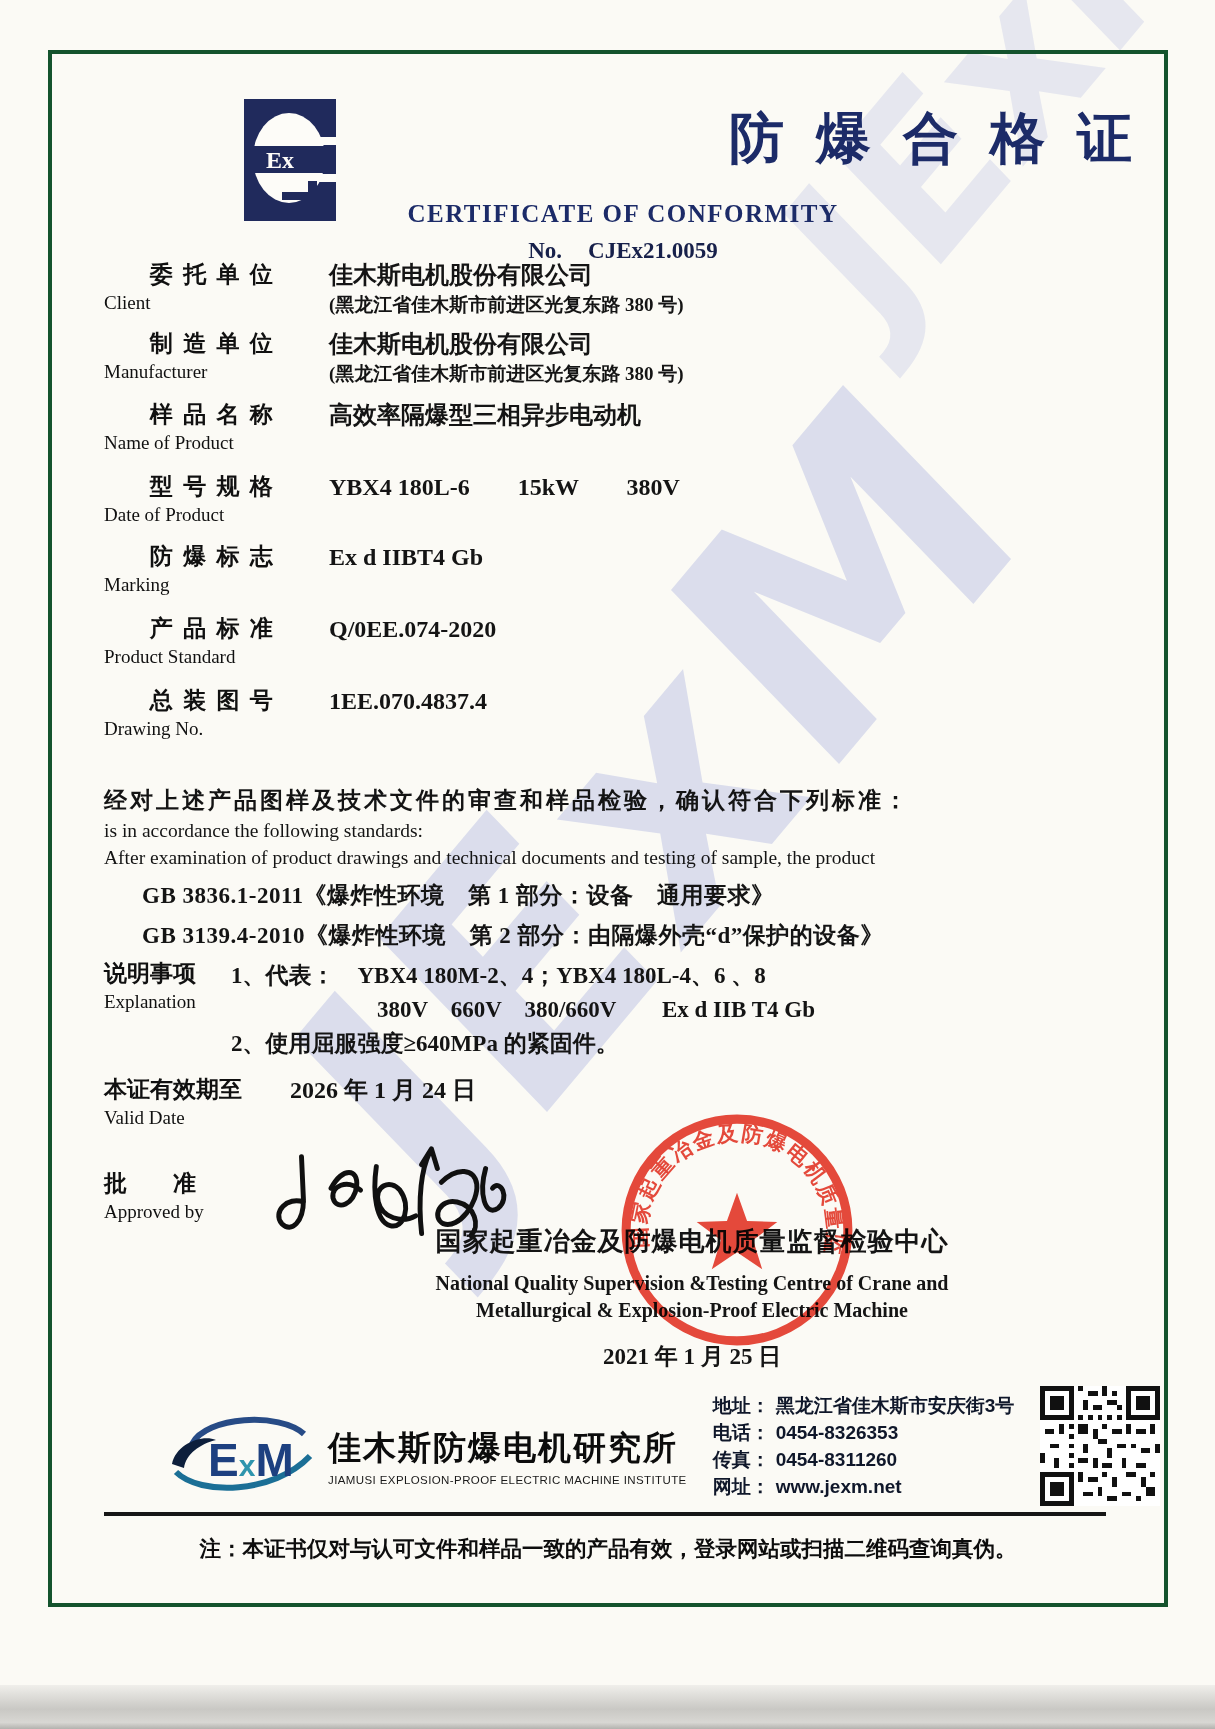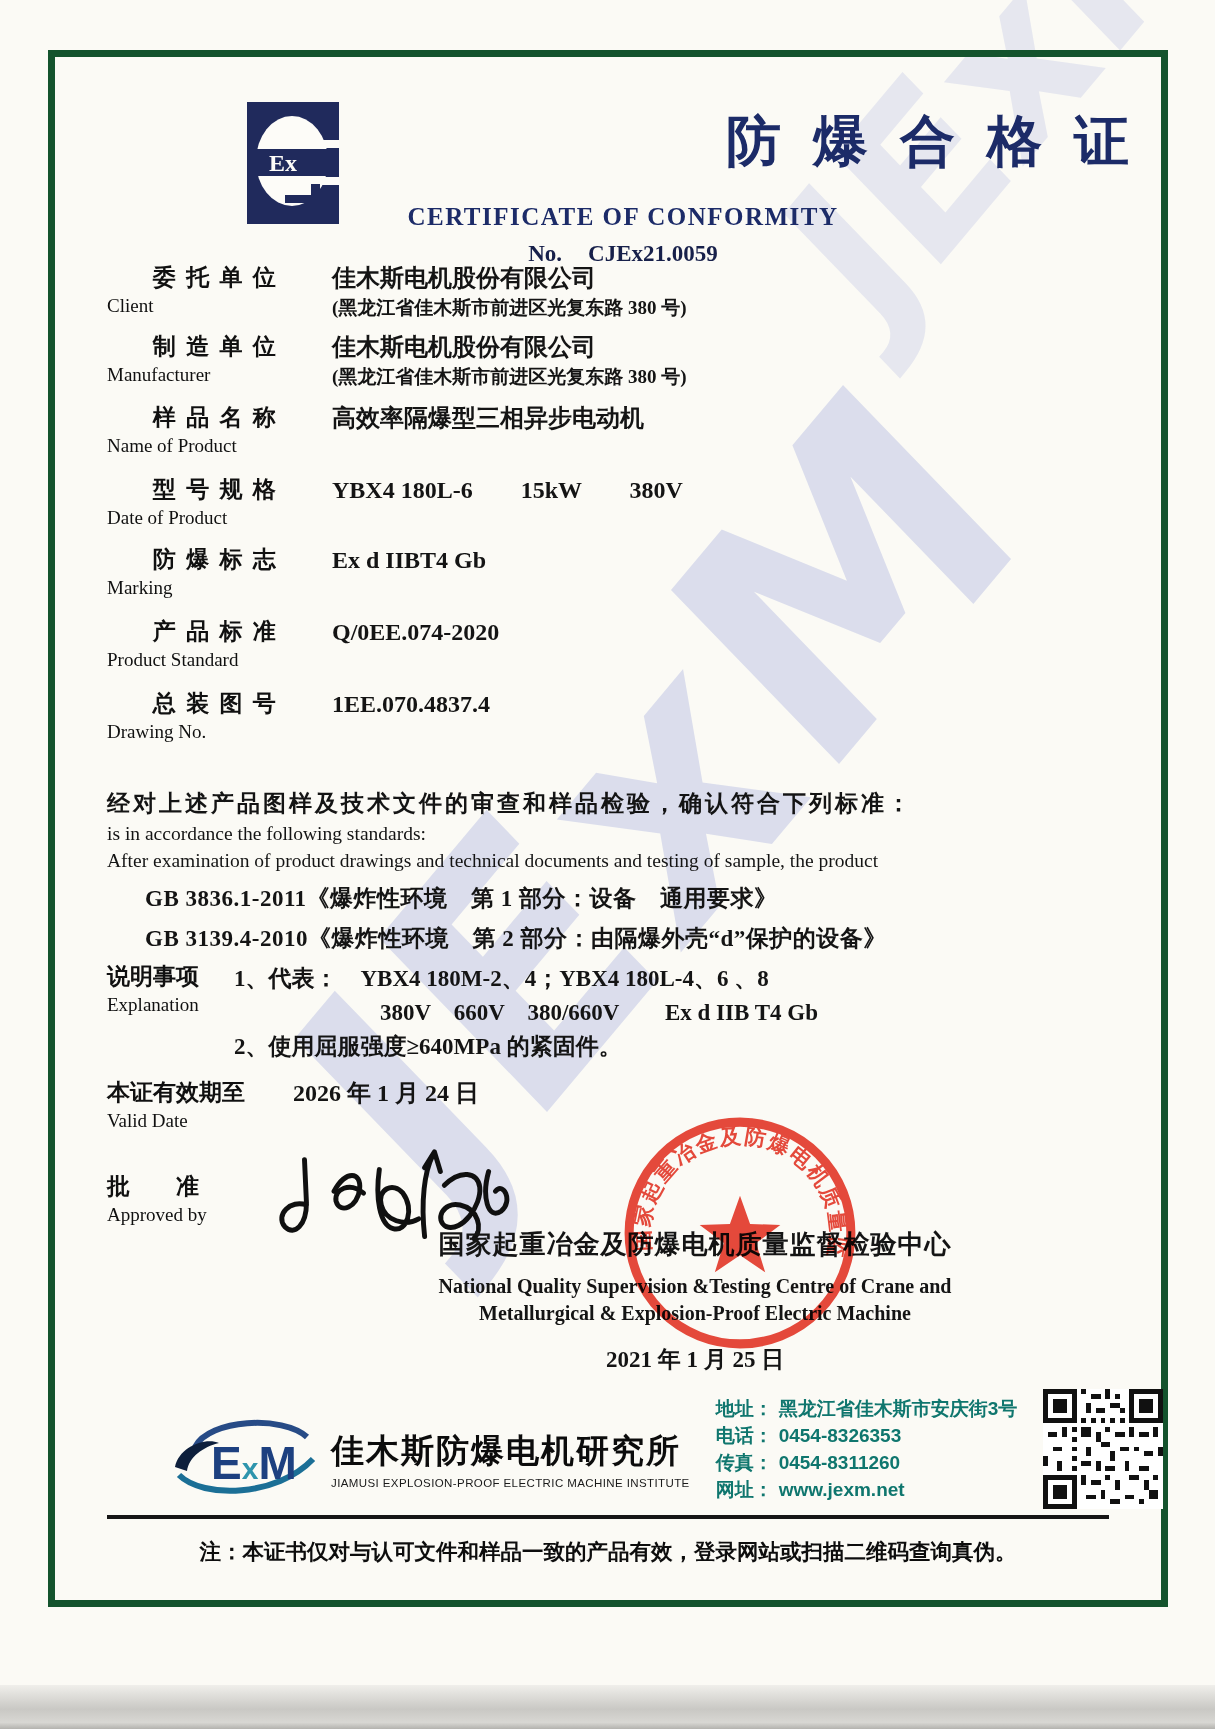--- a/index.html
+++ b/index.html
@@ -16,21 +16,21 @@
     pointer-events:none; user-select:none;
   }
   .wm-main { left:150px; top:560px; width:1020px; height:480px; line-height:480px;
     font-size:330px; letter-spacing:8px; opacity:.5;
     transform:rotate(-50deg) skewX(-6deg); }
   .wm-top { left:700px; top:-140px; width:620px; height:420px; line-height:420px;
     font-size:210px; opacity:.33; transform:rotate(-50deg) skewX(-6deg); }
   
   .frame {
     position:absolute; z-index:1; left:48px; top:50px; width:1120px; height:1557px;
-    border:7px solid #14532d;
+    border:4px solid #14532d;
   }
   
   .ex-logo { position:absolute; left:192px; top:45px; width:92px; height:122px; }
   .title-cn {
     position:absolute; left:0; top:48px; width:100%; text-align:right;
     font-size:55px; font-weight:bold; color:#1c2b68;
     letter-spacing:32px; text-indent:60px; white-space:nowrap;
   }
   .title-en {
     position:absolute; left:0; top:146px; width:100%; text-align:center;
@@ -77,21 +77,21 @@
           mix-blend-mode:multiply; opacity:.93; z-index:2; }
   
   .footer { position:absolute; left:52px; top:1328px; width:1056px; display:flex; }
   .jexm-logo { width:160px; height:84px; margin-left:58px; margin-top:28px; flex:none; }
   .inst { margin-left:6px; margin-top:44px; }
   .inst-cn { font-size:33px; font-weight:bold; letter-spacing:2px; color:#0c0c0c; white-space:nowrap;
              font-family:"Liberation Sans","DejaVu Sans",sans-serif; }
   .inst-en { font-size:11.5px; font-weight:normal; letter-spacing:.4px; color:#1a1a1a; margin-top:3px;
              font-family:"Liberation Sans","DejaVu Sans",sans-serif; }
   .contacts { margin-left:26px; margin-top:10px; font-family:"Liberation Sans","DejaVu Sans",sans-serif; }
-  .c-line { font-size:19px; font-weight:bold; line-height:27px; color:#0f766e; white-space:nowrap; }
+  .c-line { font-size:19px; font-weight:bold; line-height:27px; color:#0f172a; white-space:nowrap; }
   .c-line .c-val { margin-left:6px; }
   .qr { width:120px; height:120px; margin-left:auto; margin-top:4px; flex:none; }
   
   .divider { position:absolute; left:52px; top:1458px; width:1002px; height:4px; background:#161616; }
   .note { position:absolute; left:0; top:1480px; width:100%; text-align:center;
           font-size:21.5px; font-weight:bold; color:#0d0d0d;
           font-family:"Liberation Sans","DejaVu Sans",sans-serif; }
   .scan-edge { position:absolute; z-index:3; left:0; right:0; bottom:0; height:44px;
     background:linear-gradient(180deg,#f0efeb 0%,#c9c8c4 55%,#d8d7d3 85%,#b3b2ae 100%); }
 </style>

